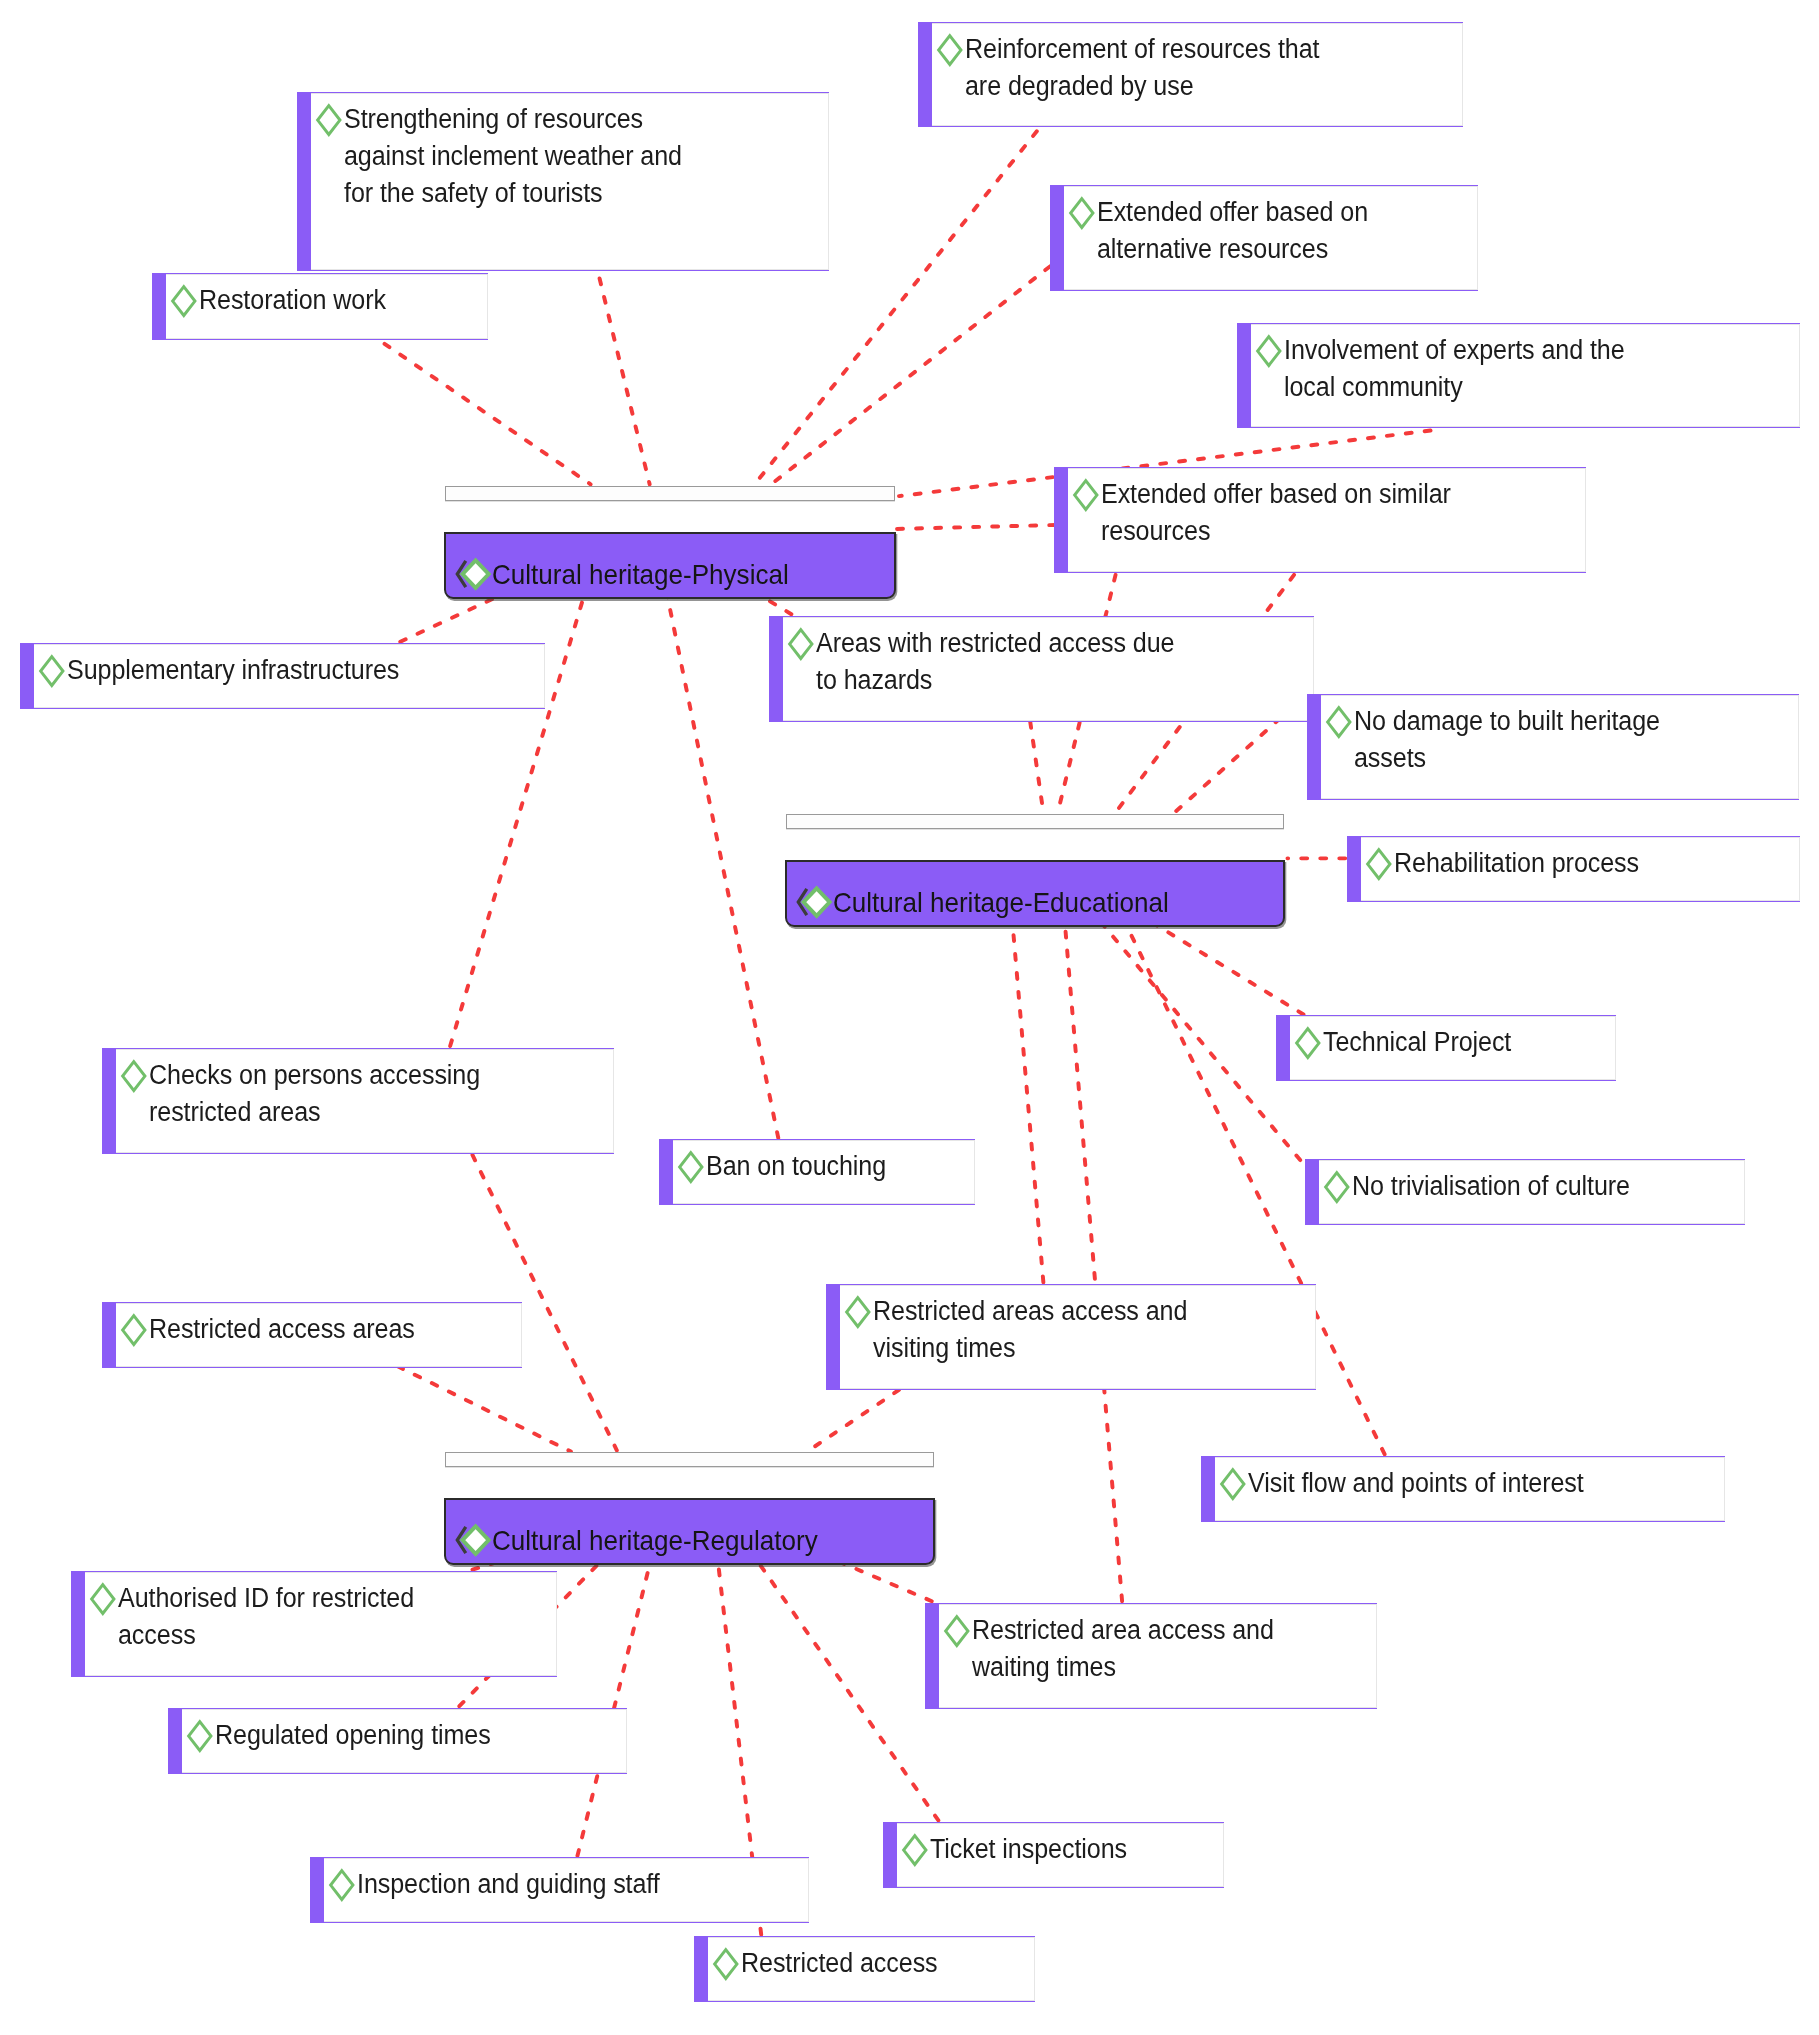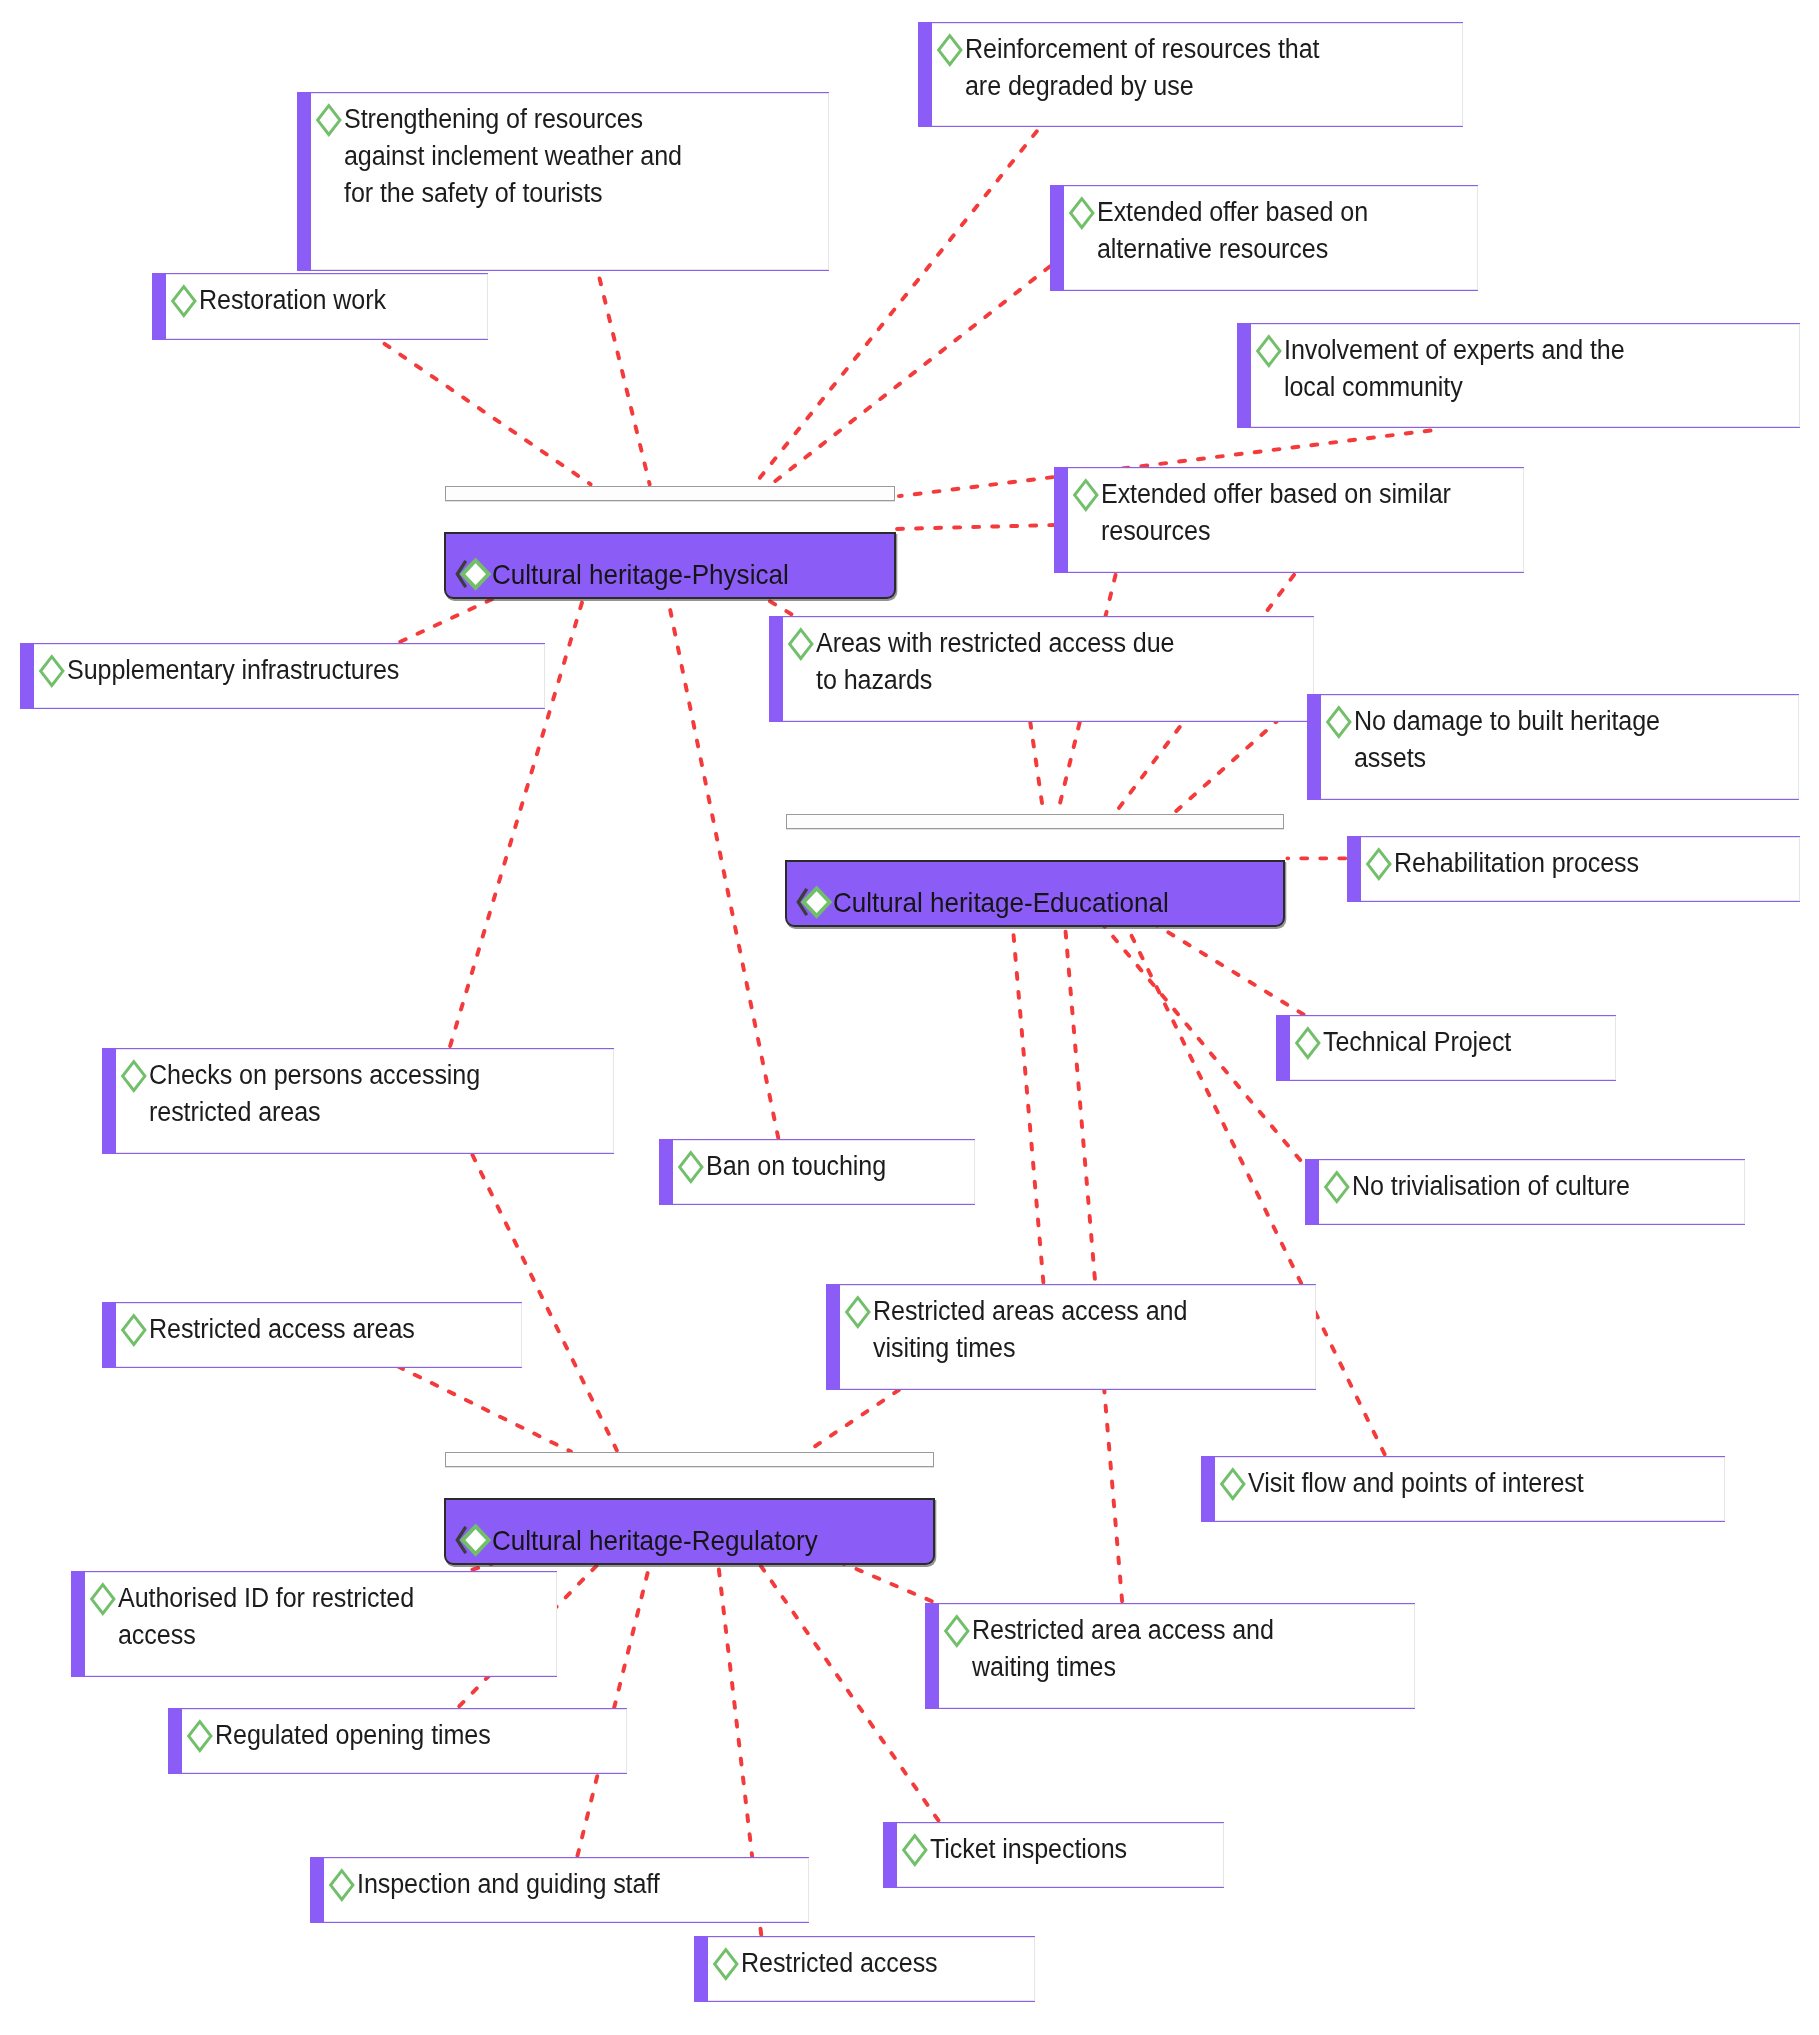--- a/index.html
+++ b/index.html
@@ -149,21 +149,21 @@
       </div>
       <div class="note" style="left: 1237px; top: 323px; width: 563px; height: 105px;">
         <div class="note-inner">
           <span class="dia"><svg viewBox="0 0 42 52">
               <polygon points="21,4 38,26 21,48 4,26" fill="#ffffff" stroke="#72bf6a" stroke-width="4.5" stroke-linejoin="miter"></polygon>
             </svg></span>
           <span class="note-label">Involvement of experts and the
 local community</span>
         </div>
       </div>
-      <div class="note" style="left: 1054px; top: 467px; width: 470px; height: 106px;">
+      <div class="note" style="left: 1054px; top: 467px; width: 532px; height: 106px;">
         <div class="note-inner">
           <span class="dia"><svg viewBox="0 0 42 52">
               <polygon points="21,4 38,26 21,48 4,26" fill="#ffffff" stroke="#72bf6a" stroke-width="4.5" stroke-linejoin="miter"></polygon>
             </svg></span>
           <span class="note-label">Extended offer based on similar
 resources</span>
         </div>
       </div>
       <div class="note" style="left: 19.7px; top: 643px; width: 525px; height: 66px;">
         <div class="note-inner">
@@ -259,21 +259,21 @@
       </div>
       <div class="note" style="left: 71px; top: 1571px; width: 486px; height: 106px;">
         <div class="note-inner">
           <span class="dia"><svg viewBox="0 0 42 52">
               <polygon points="21,4 38,26 21,48 4,26" fill="#ffffff" stroke="#72bf6a" stroke-width="4.5" stroke-linejoin="miter"></polygon>
             </svg></span>
           <span class="note-label">Authorised ID for restricted
 access</span>
         </div>
       </div>
-      <div class="note" style="left: 925px; top: 1603px; width: 490px; height: 106px;">
+      <div class="note" style="left: 925px; top: 1603px; width: 452px; height: 106px;">
         <div class="note-inner">
           <span class="dia"><svg viewBox="0 0 42 52">
               <polygon points="21,4 38,26 21,48 4,26" fill="#ffffff" stroke="#72bf6a" stroke-width="4.5" stroke-linejoin="miter"></polygon>
             </svg></span>
           <span class="note-label">Restricted area access and
 waiting times</span>
         </div>
       </div>
       <div class="note" style="left: 168px; top: 1708px; width: 459px; height: 66px;">
         <div class="note-inner">

